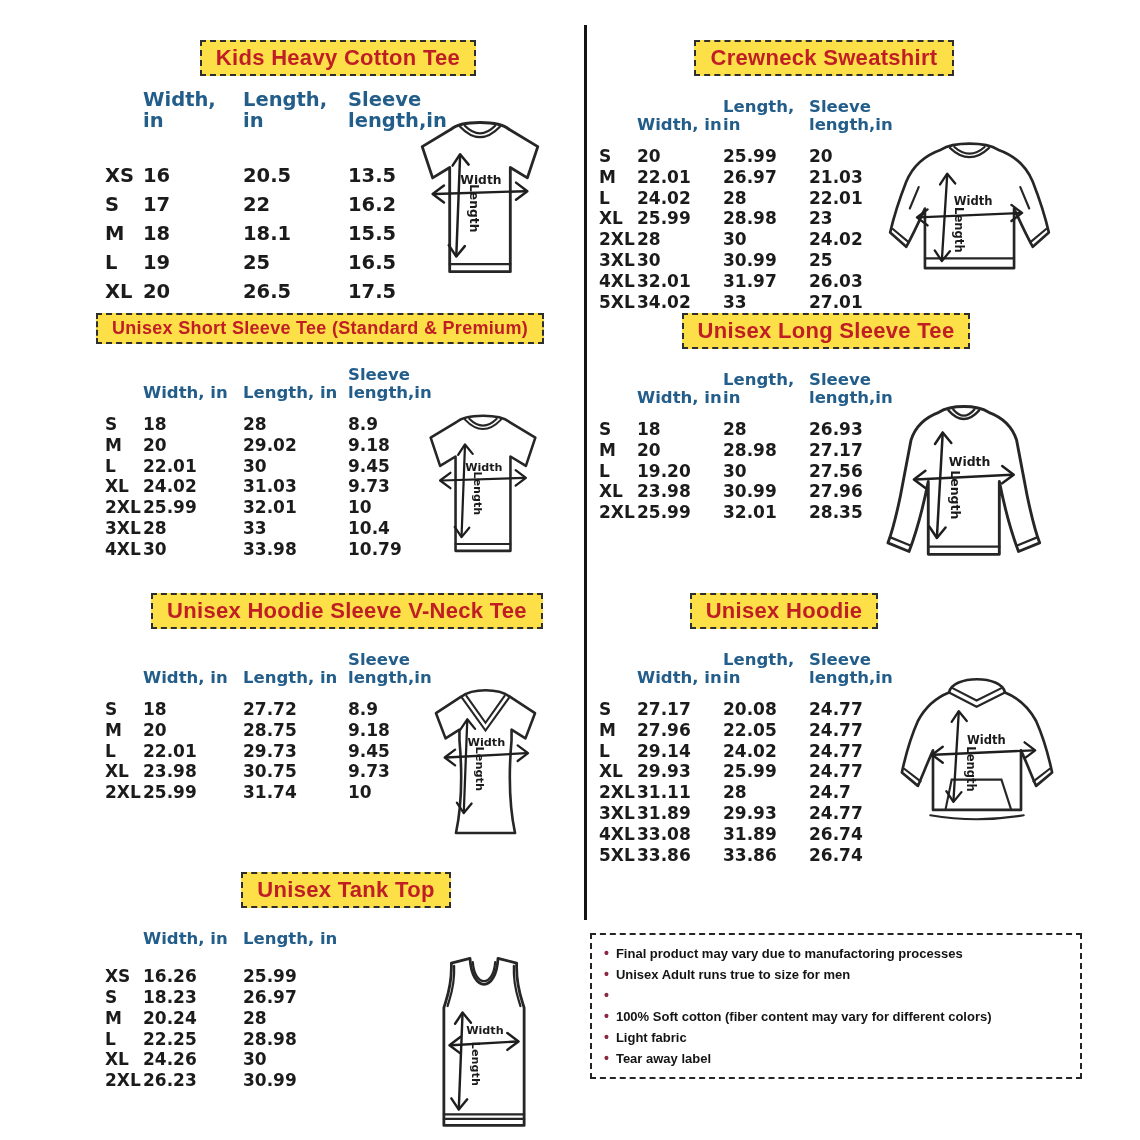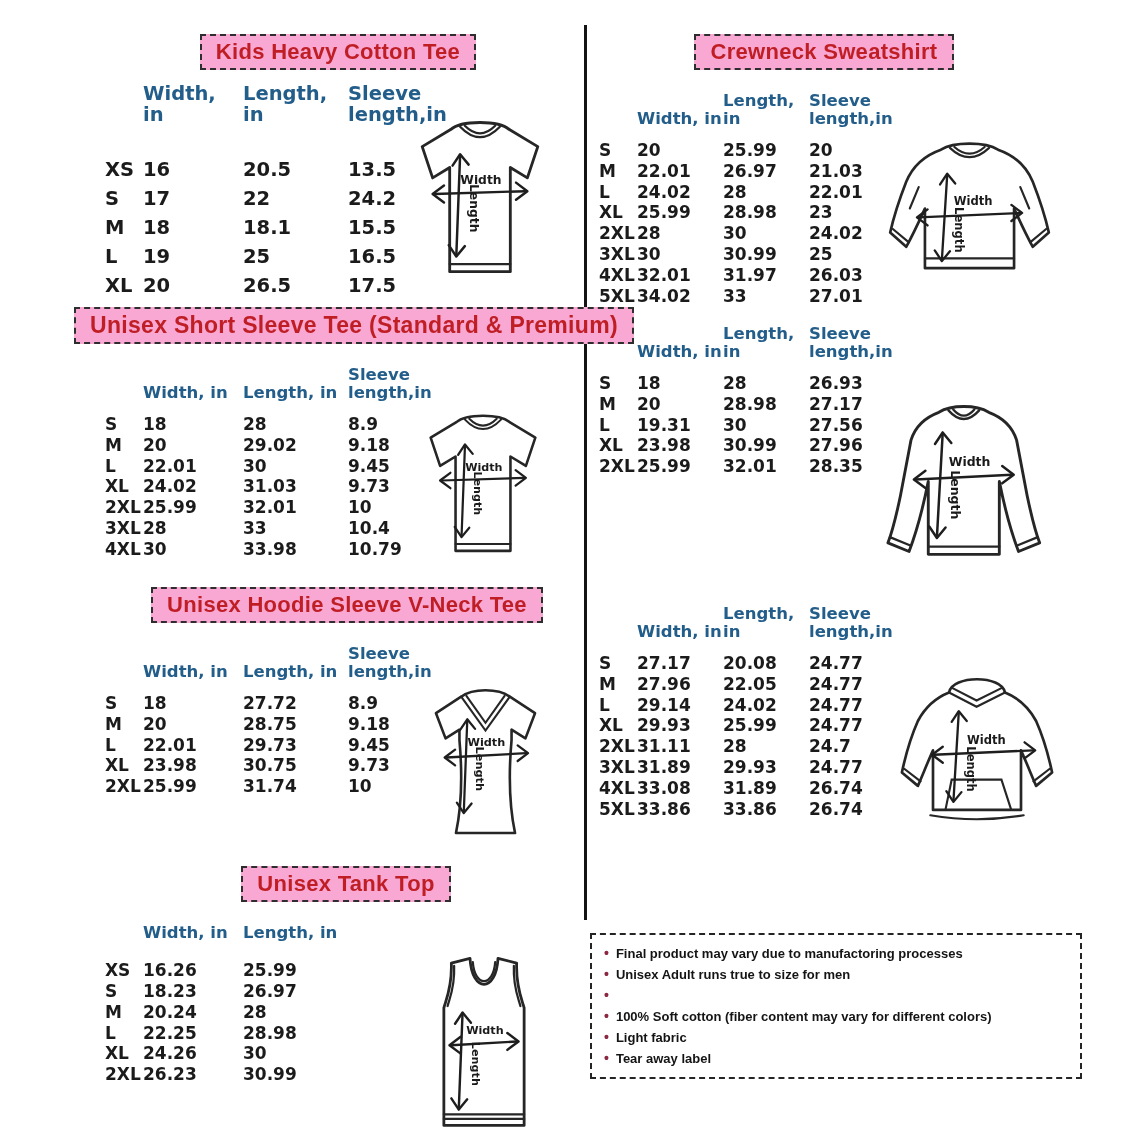--- a/index.html
+++ b/index.html
@@ -10,25 +10,25 @@
   .left{width:492px;}
   .right{width:500px;}
   #sec-kids{left:85px;top:30px;}
   #sec-standard{left:85px;top:303px;}
   #sec-vneck{left:85px;top:583px;}
   #sec-tank{left:85px;top:862px;}
   #sec-crewneck{left:595px;top:30px;}
   #sec-longsleeve{left:595px;top:303px;}
   #sec-hoodie{left:595px;top:583px;}
 
-  .title-box{width:fit-content;margin:4px auto;border:2px dashed #2e2e2e;
-             padding:3px 14px;background:#f9a8d4;}
+  .title-box{width:fit-content;margin:10px auto;border:2px dashed #2e2e2e;
+             padding:3px 14px;background:#fde047;}
   .title-box .t{color:#c01e25;font-weight:bold;font-size:22px;white-space:nowrap;
                 font-family:"Liberation Sans", sans-serif;letter-spacing:.3px;}
-  #sec-standard .title-box .t{font-size:23px;}
+  #sec-standard .title-box .t{font-size:18px;}
   #sec-kids .title-box{transform:translateX(7px);}
   #sec-standard .title-box{transform:translateX(-11px);}
   #sec-vneck .title-box{transform:translateX(16px);}
   #sec-tank .title-box{transform:translateX(15px);}
   #sec-crewneck .title-box{transform:translateX(-21px);}
   #sec-longsleeve .title-box{transform:translateX(-19px);}
   #sec-hoodie .title-box{transform:translateX(-61px);}
 
   .table{margin-top:22px;}
   .left .table{padding-left:20px;}
@@ -96,21 +96,21 @@
       <div class="trow">
         <span class="cell c0">XS</span>
         <span class="cell c1">16</span>
         <span class="cell c2">20.5</span>
         <span class="cell c3">13.5</span>
       </div>
       <div class="trow">
         <span class="cell c0">S</span>
         <span class="cell c1">17</span>
         <span class="cell c2">22</span>
-        <span class="cell c3">24.2</span>
+        <span class="cell c3">16.2</span>
       </div>
       <div class="trow">
         <span class="cell c0">M</span>
         <span class="cell c1">18</span>
         <span class="cell c2">18.1</span>
         <span class="cell c3">15.5</span>
       </div>
       <div class="trow">
         <span class="cell c0">L</span>
         <span class="cell c1">19</span>
@@ -433,20 +433,23 @@
           <path d="M82,61 L90,49 L99,60"></path>
           <path d="M76,135 L84,147 L93,136"></path>
       </g>
       <text x="119" y="84" text-anchor="middle">Width</text>
       <text x="99" y="112" text-anchor="middle" transform="rotate(90 99 112)">Length</text>
     </svg>
   </div>
 </div>
 
 <div class="section right" id="sec-longsleeve">
+  <div class="title-box">
+    <span class="t">Unisex Long Sleeve Tee</span>
+  </div>
   <div class="table">
       <div class="trow thead">
         <span class="cell c0"></span>
         <span class="cell c1">Width, in</span>
         <span class="cell c2">Length, in</span>
         <span class="cell c3">Sleeve
 length,in</span>
       </div>
       <div class="trow">
         <span class="cell c0">S</span>
@@ -455,21 +458,21 @@
         <span class="cell c3">26.93</span>
       </div>
       <div class="trow">
         <span class="cell c0">M</span>
         <span class="cell c1">20</span>
         <span class="cell c2">28.98</span>
         <span class="cell c3">27.17</span>
       </div>
       <div class="trow">
         <span class="cell c0">L</span>
-        <span class="cell c1">19.31</span>
+        <span class="cell c1">19.20</span>
         <span class="cell c2">30</span>
         <span class="cell c3">27.56</span>
       </div>
       <div class="trow">
         <span class="cell c0">XL</span>
         <span class="cell c1">23.98</span>
         <span class="cell c2">30.99</span>
         <span class="cell c3">27.96</span>
       </div>
       <div class="trow">
@@ -497,20 +500,23 @@
           <path d="M80,51 L88,39 L97,50"></path>
           <path d="M74,137 L82,149 L91,138"></path>
       </g>
       <text x="116" y="74" text-anchor="middle">Width</text>
       <text x="97" y="104" text-anchor="middle" transform="rotate(90 97 104)">Length</text>
     </svg>
   </div>
 </div>
 
 <div class="section right" id="sec-hoodie">
+  <div class="title-box">
+    <span class="t">Unisex Hoodie</span>
+  </div>
   <div class="table">
       <div class="trow thead">
         <span class="cell c0"></span>
         <span class="cell c1">Width, in</span>
         <span class="cell c2">Length, in</span>
         <span class="cell c3">Sleeve
 length,in</span>
       </div>
       <div class="trow">
         <span class="cell c0">S</span>

